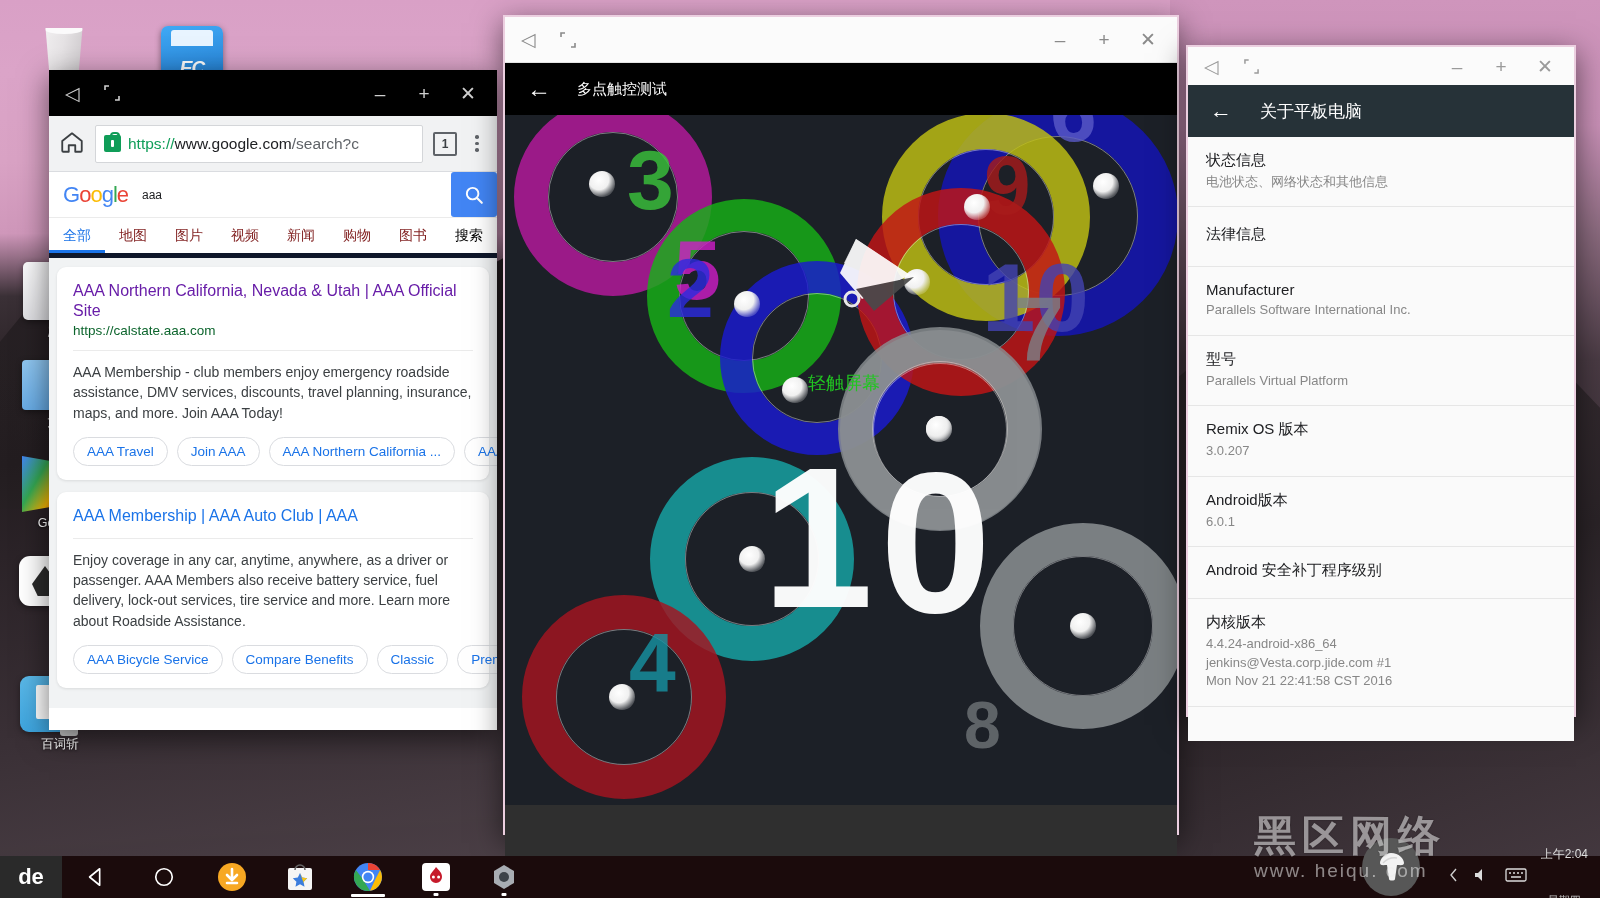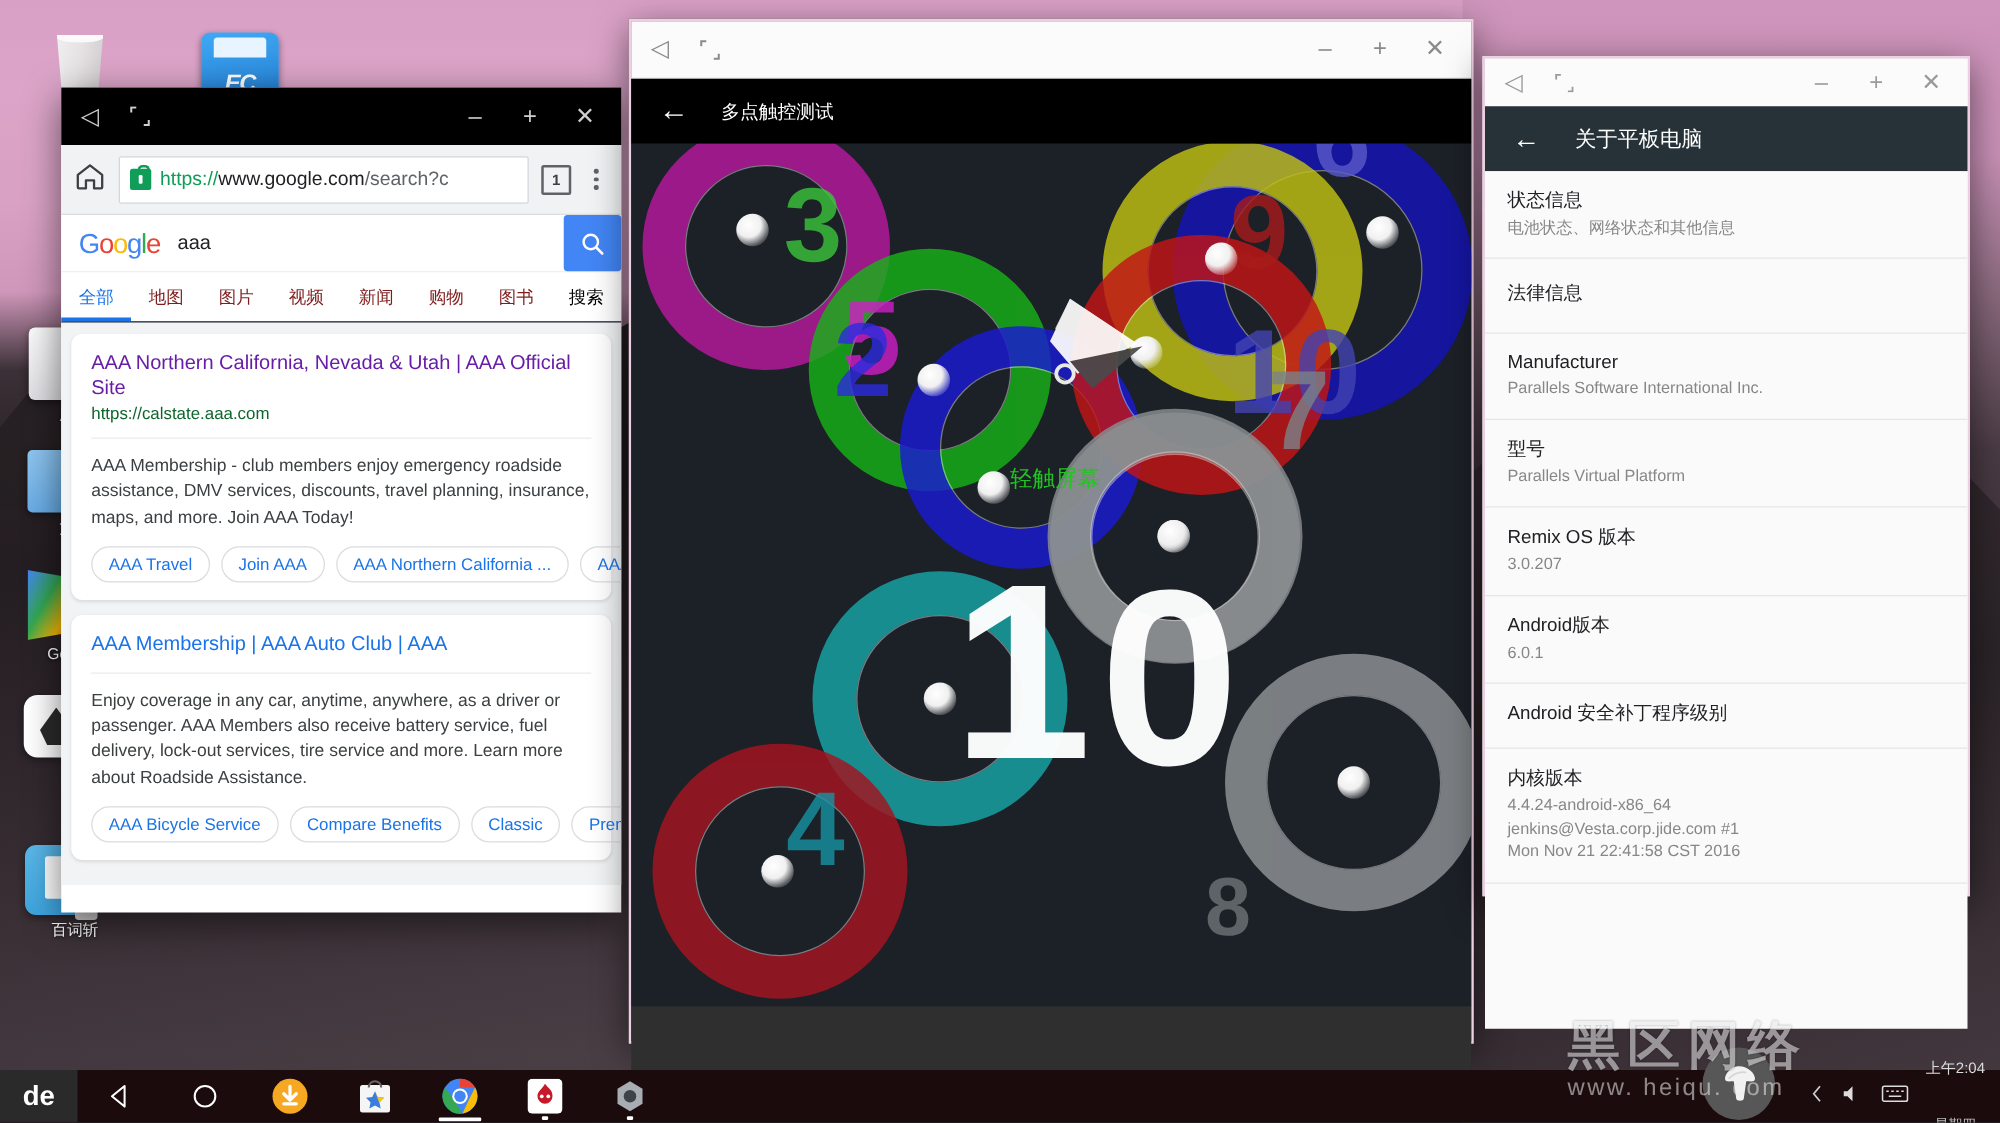--- a/index.html
+++ b/index.html
@@ -167,24 +167,24 @@
     font-size:12px;display:flex;align-items:center;justify-content:center;font-weight:600;
   }
   #kebab{ width:20px; display:flex; flex-direction:column; align-items:center; gap:3px; }
   #kebab i{ width:3.5px;height:3.5px;background:#5f6368;border-radius:50%; display:block; }
 
   #g-searchrow{ display:flex; align-items:stretch; height:46px; background:#fff;
     border-bottom:1px solid #ebebeb; }
   #g-logo{ display:flex;align-items:center;padding:0 14px; font-size:22px; letter-spacing:-1px;
     font-weight:500; }
   .gb{color:#4285f4}.gr{color:#ea4335}.gy{color:#fbbc05}.gg{color:#34a853}
-  #g-query{ flex:1; display:flex; align-items:center; font-size:16px; color:#202124; }
+  #g-query{ flex:1; display:flex; align-items:center; font-size:12px; color:#202124; }
   #g-search-btn{ width:46px;background:#4285f4; display:flex;align-items:center;justify-content:center;
     border-radius:3px 3px 3px 3px; }
-  #g-tabs{ display:flex; height:40px; align-items:stretch; border-bottom:1px solid #0f172a;
+  #g-tabs{ display:flex; height:40px; align-items:stretch; border-bottom:5px solid #0f172a;
     background:#fff; position:relative; }
   #g-tabs .t{ padding:0 14px; display:flex;align-items:center; font-size:14px; color:#7f1d1d;
     white-space:nowrap; }
   #g-tabs .t.active{ color:#1a73e8; box-shadow:inset 0 -3px 0 #1a73e8; }
   #g-tabs .t.faded{ color:#000000; }
   #g-tabs .divider{ width:1px;background:#e8eaed; margin:6px 0; }
 
   #g-results{ background:#f1f3f4; padding:9px 8px; height:450px; overflow:hidden; }
   .res-card{ background:#fff; border-radius:9px; padding:14px 16px 14px;
     box-shadow:0 1px 3px rgba(0,0,0,.10); margin-bottom:12px; }
@@ -217,21 +217,21 @@
   #mt-cursor{ position:absolute; }
   #mt-footer{ height:74px; background:#2f2f2f; }
 
   
   #about{ left:1186px; top:45px; width:390px; height:672px; background:#fafafa;
     border:2px solid #eccfe0; }
   #about .win-bar{ background:#fbfbfb; color:#9a9a9a; height:38px; }
   #about-appbar{ height:52px; background:#263238; display:flex; align-items:center;
     gap:28px; padding:0 22px; color:#fff; }
   #about-appbar .t{ font-size:17px; }
-  #about-list{ height:686px; overflow:hidden; background:#fafafa; }
+  #about-list{ height:604px; overflow:hidden; background:#fafafa; }
   .set-row{ padding:14px 18px 15px; border-bottom:1px solid #e6e6e6; }
   .set-title{ font-size:15px; color:#202124; font-weight:500; margin-bottom:3px; }
   .set-sub{ font-size:13px; color:#878787; line-height:1.42; }
 
   
   #taskbar{
     position:absolute; left:0; bottom:0; width:1600px; height:42px;
     background:#1b0b0c; display:flex; align-items:center;
   }
   #tb-start{ width:62px;height:42px;background:#2a2a2a;display:flex;align-items:center;justify-content:center; }

